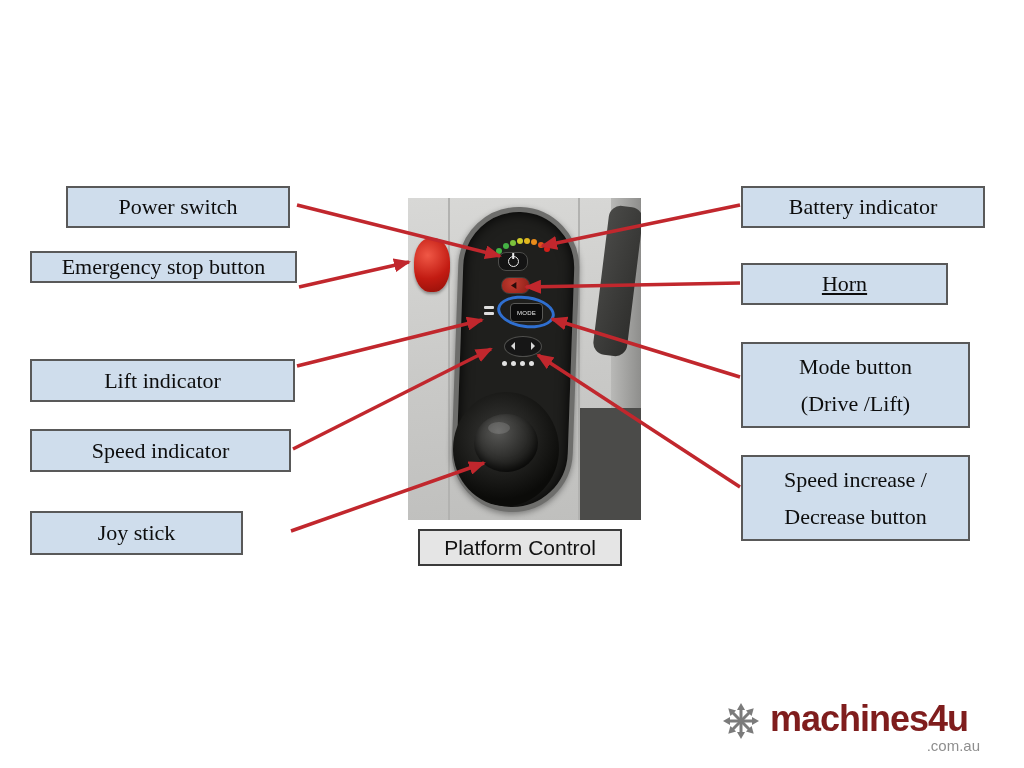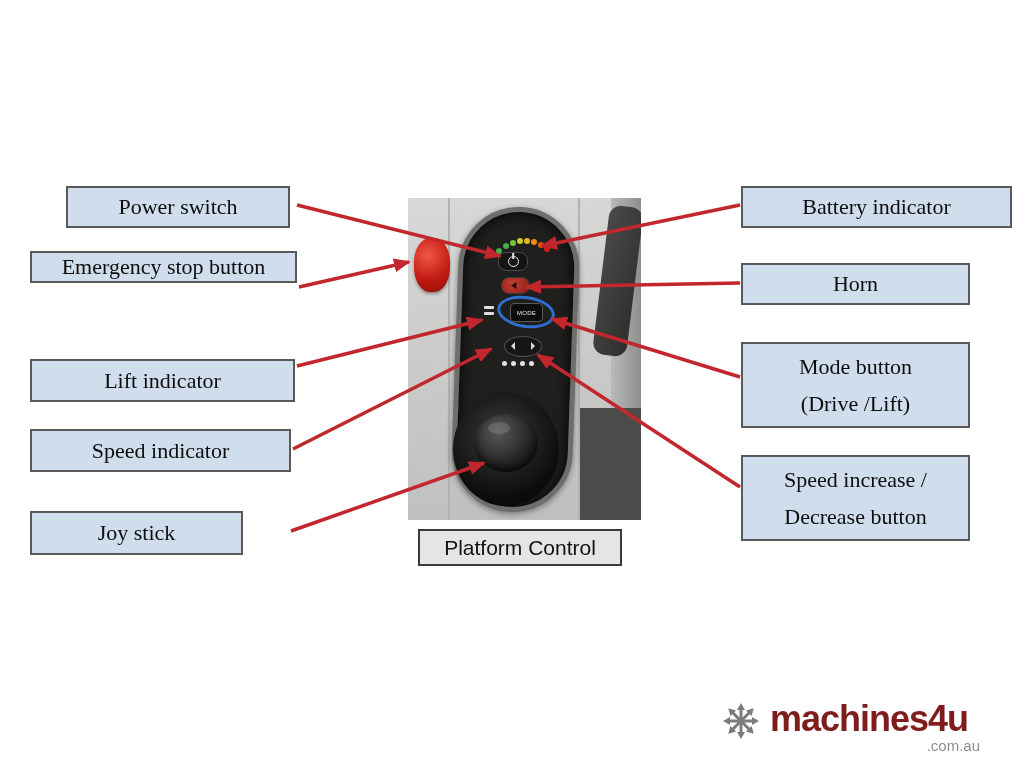--- a/index.html
+++ b/index.html
@@ -84,24 +84,24 @@
   <div class="lbl" style="left:30px;top:347px;width:265px;height:43px;margin-top:12px;">
     <span>Lift indicator</span>
   </div>
   <div class="lbl" style="left:30px;top:429px;width:261px;height:43px;">
     <span>Speed indicator</span>
   </div>
   <div class="lbl" style="left:30px;top:511px;width:213px;height:44px;">
     <span>Joy stick</span>
   </div>
 
-  <div class="lbl" style="left:741px;top:186px;width:271px;height:42px;">
+  <div class="lbl" style="left:741px;top:186px;width:244px;height:42px;">
     <span>Battery indicator</span>
   </div>
-  <div class="lbl" style="left:741px;top:263px;width:229px;height:42px;">
+  <div class="lbl" style="left:741px;top:263px;width:207px;height:42px;text-decoration:underline;">
     <span>Horn</span>
   </div>
   <div class="lbl" style="left:741px;top:342px;width:229px;height:86px;">
     <span>Mode button</span>
     <span>(Drive /Lift)</span>
   </div>
   <div class="lbl" style="left:741px;top:455px;width:229px;height:86px;">
     <span>Speed increase /</span>
     <span>Decrease button</span>
   </div>

